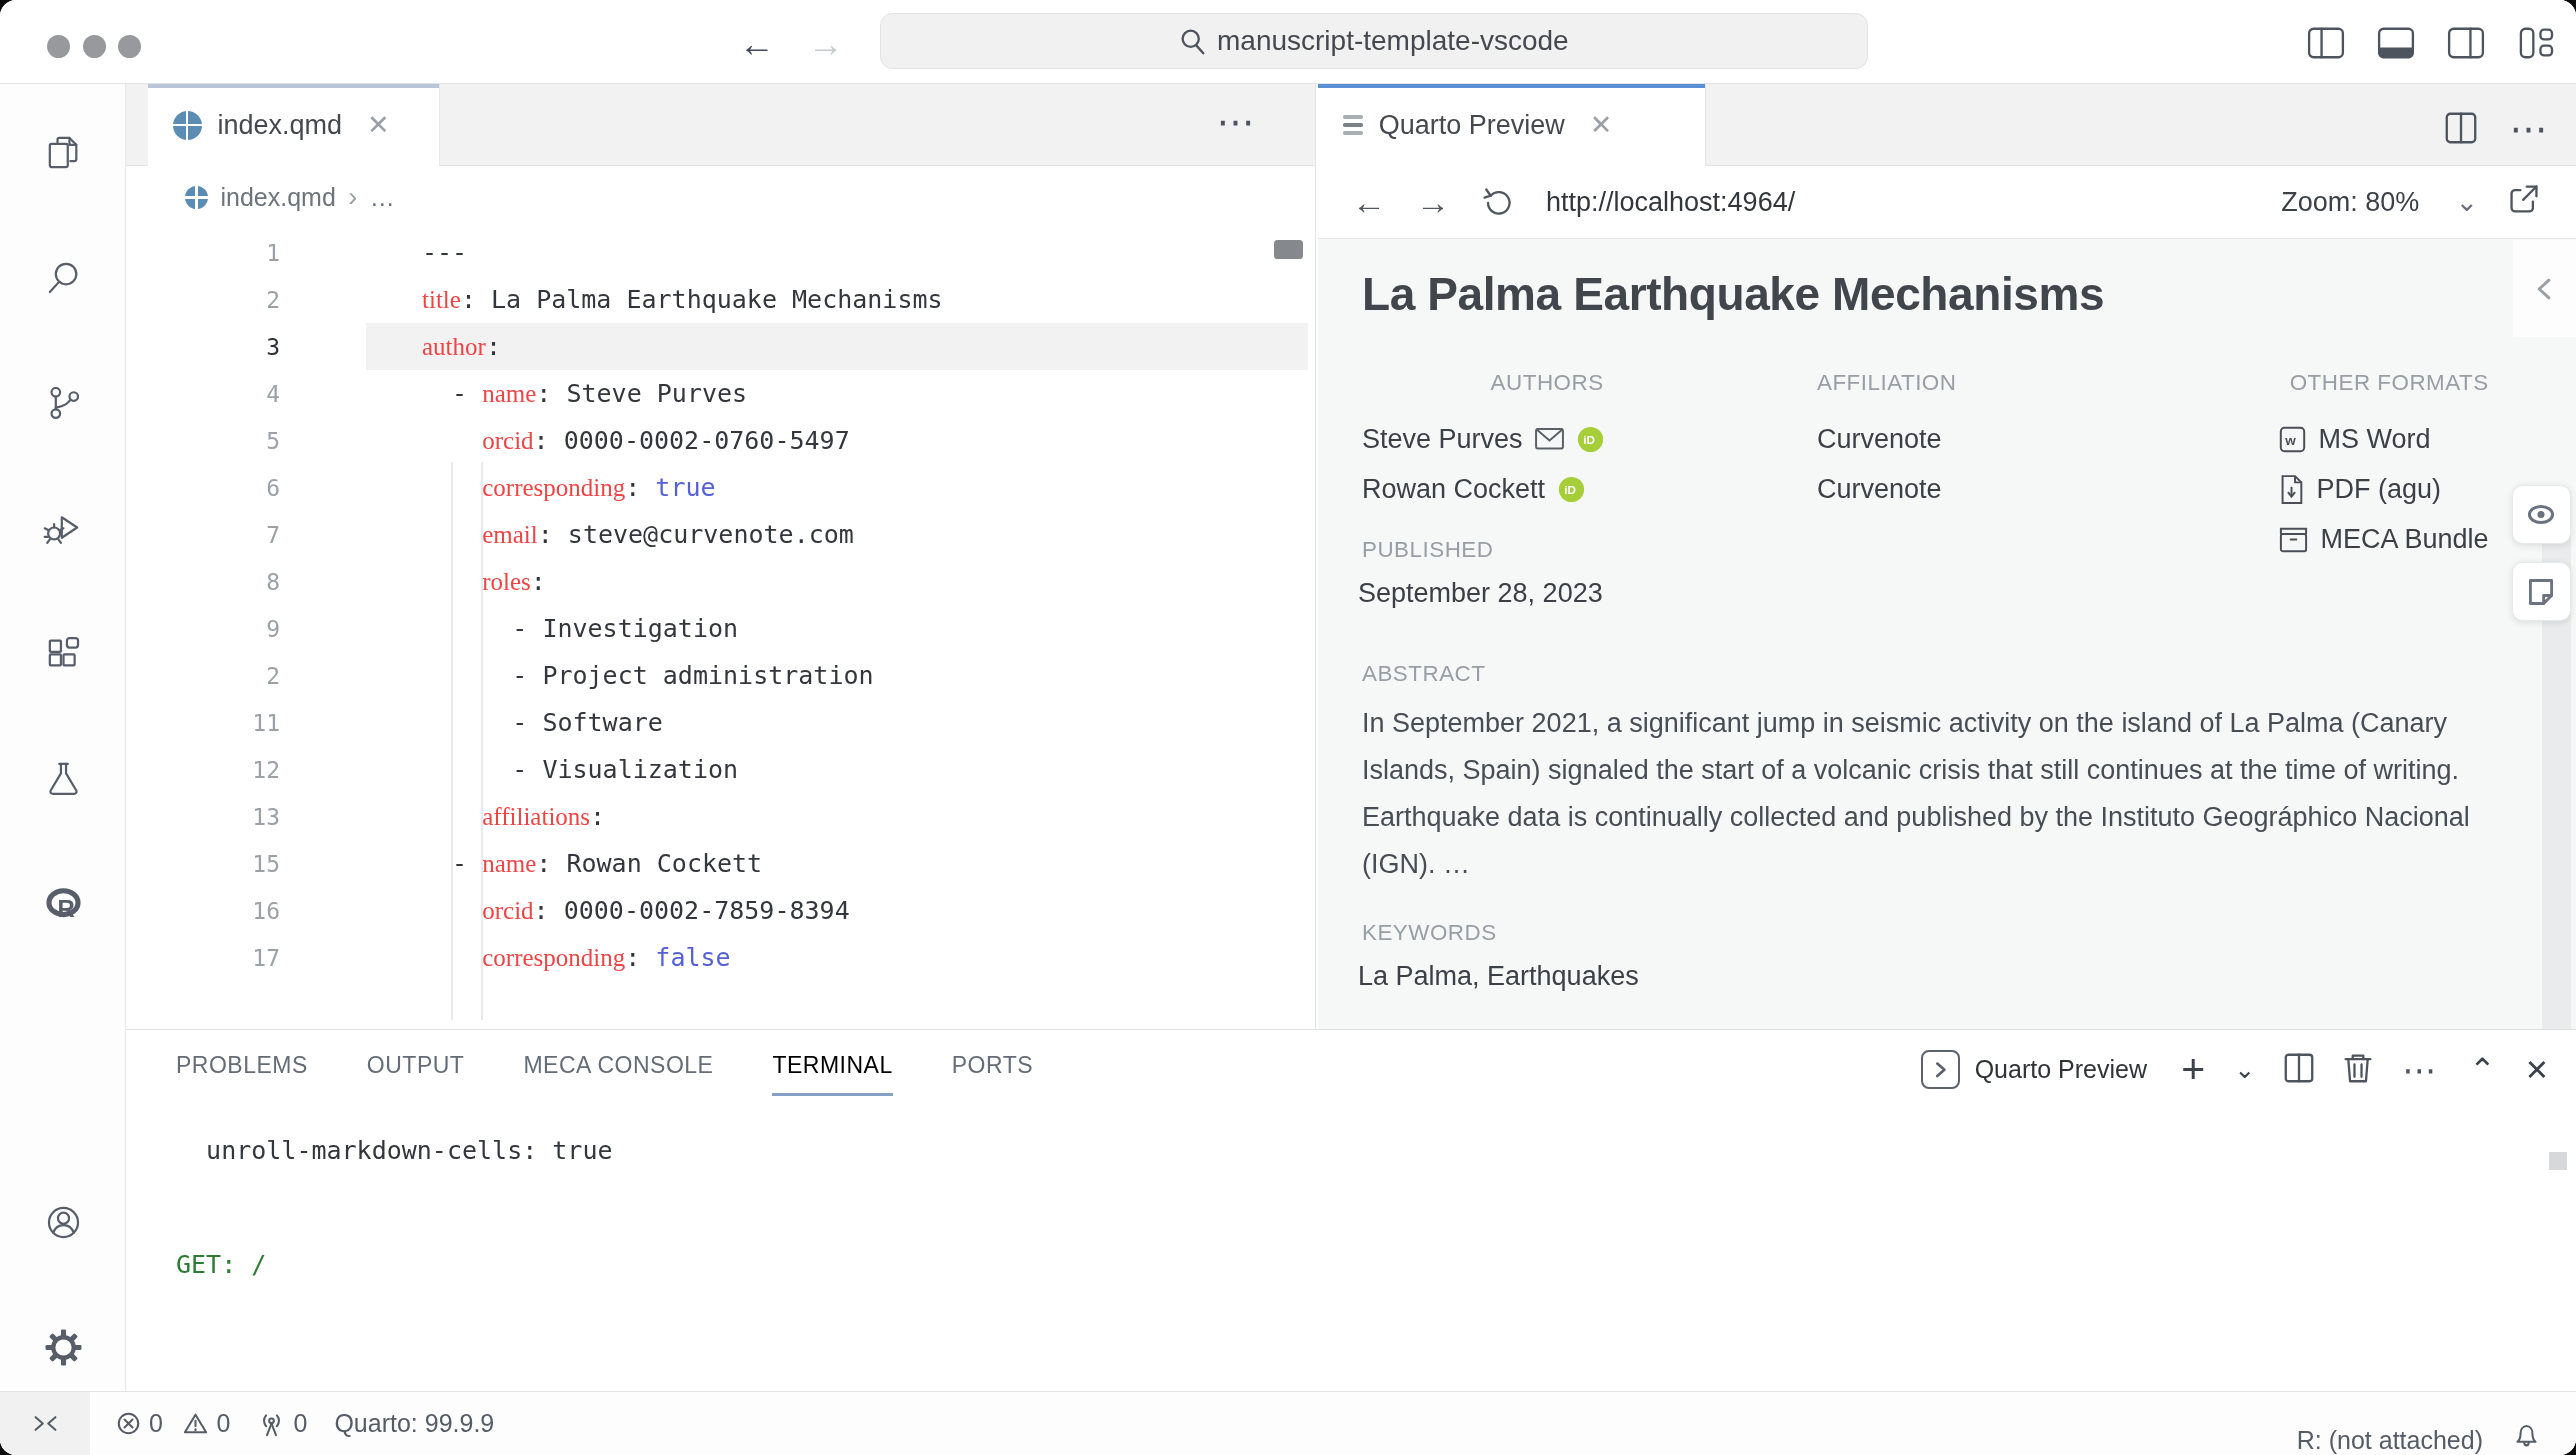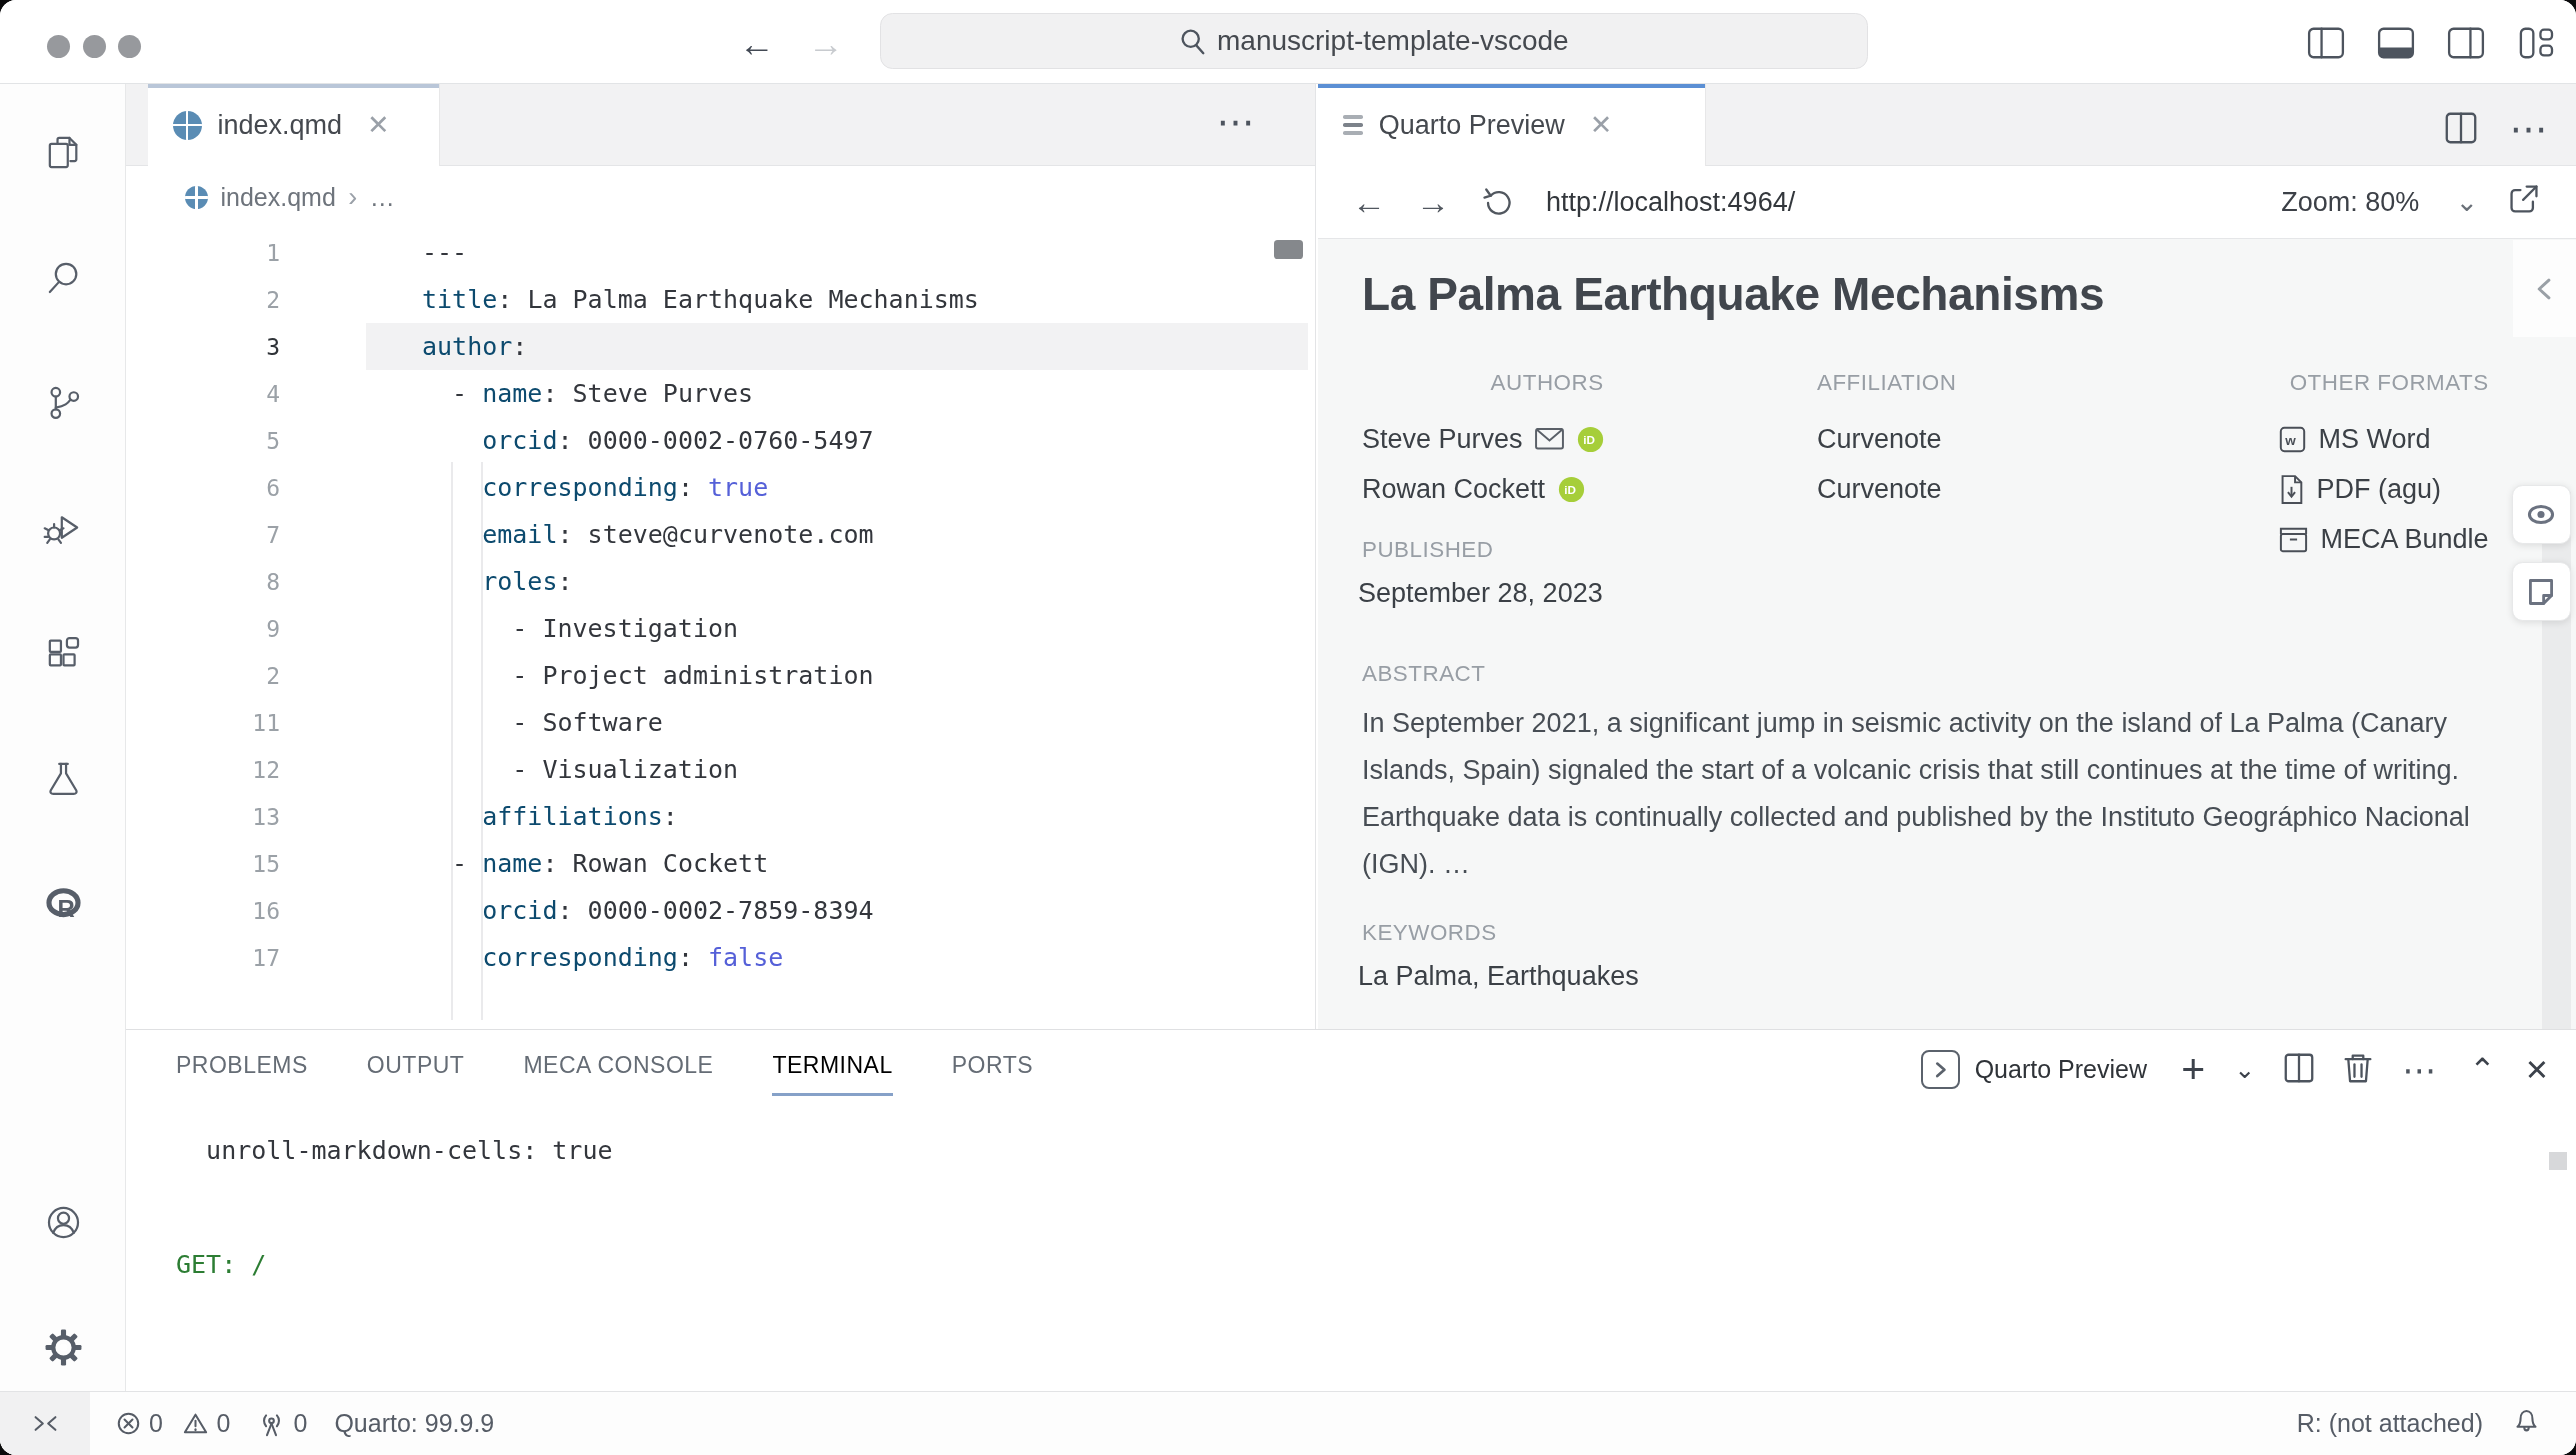--- a/index.html
+++ b/index.html
@@ -39,21 +39,21 @@
   .qicon:after{content:"";position:absolute;top:0;bottom:0;left:45%;width:2.7px;background:#fff;}
   .breadcrumb{position:absolute;top:82px;left:0;right:0;height:63px;background:#fff;display:flex;align-items:center;gap:12.5px;padding-left:59px;font-size:25px;color:#6e747c;}
   .breadcrumb .qicon{width:23px;height:23px;}
   .breadcrumb .sep{color:#9aa0a8;font-size:27px;}
   .editor{position:absolute;top:145px;left:0;right:0;bottom:0;font-family:"DejaVu Sans Mono", monospace;font-size:25px;}
   .code-line{position:relative;height:47px;display:flex;align-items:center;}
   .code-line .gut{width:226px;padding-right:72px;text-align:right;color:#9ba1a7;font-size:23px;flex:none;}
   .code-line.active .gut{color:#2f3338;}
   .code-line.active .hl{position:absolute;left:240px;right:7.2px;top:0;bottom:0;background:#f2f2f3;z-index:0;}
   .code-line .src{position:relative;z-index:1;white-space:pre;margin-left:70px;}
-  .tk-k{color:#0c4a6e;} .tk-p{color:#33363c;} .tk-b{color:#5560d8;}
+  .tk-k{color:#ef4444;font-family:Liberation Serif, serif;} .tk-p{color:#33363c;} .tk-b{color:#5560d8;}
   .guide{position:absolute;width:1.8px;background:#eaeaec;top:233px;bottom:9px;}
   .g1{left:325px;} .g2{left:355px;}
   .scrollthumb{position:absolute;right:12.5px;top:10.7px;width:29px;height:19.7px;border-radius:3.6px;background:#85888c;}
   
   .preview-group{position:absolute;left:1318px;top:84px;right:0;height:945px;background:#f6f7f7;}
   .preview-group .tabbar{height:82px;}
   .ptab-actions{position:absolute;right:25px;top:23px;display:flex;gap:32px;align-items:center;color:#4d545e;}
   .listicon{display:inline-flex;flex-direction:column;gap:4.5px;flex:none;}
   .listicon i{width:19.7px;height:3.6px;background:#a9aeb4;border-radius:1.8px;}
   .listicon i:nth-child(2){background:#7c828a;width:19.7px;}
@@ -91,21 +91,21 @@
   .pa-glyph{font-size:32px;color:#3c424b;}
   .term{position:absolute;left:50px;top:106px;right:54px;font-family:"DejaVu Sans Mono", monospace;font-size:25px;color:#33363c;}
   .tline{height:38px;white-space:pre;}
   .tline.green{color:#2c7d33;}
   .term-scroll{position:absolute;right:9px;top:122px;width:18px;height:18px;background:#d7d8da;}
   
   .statusbar{position:absolute;left:0;bottom:0;width:100%;height:64px;background:#fdfdfd;border-top:1.8px solid #e2e3e5;font-size:25px;color:#565c66;}
   .sb-left{position:absolute;left:0;top:0;bottom:0;display:flex;align-items:center;}
   .remote-tile{width:90px;height:100%;background:#f1f1f2;display:flex;align-items:center;justify-content:center;}
   .sb-item{display:flex;align-items:center;gap:9px;margin-left:27px;}
-  .sb-right{position:absolute;right:0;top:0;bottom:0;display:flex;align-items:center;gap:30px;padding-right:36px;}
+  .sb-right{position:absolute;right:0;top:0;bottom:0;display:flex;align-items:flex-end;gap:30px;padding-right:36px;}
   .statusbar svg{stroke:#565c66;fill:none;stroke-width:2.3;stroke-linecap:round;stroke-linejoin:round;}
 </style>
 </head>
 <body>
 
 <div class="window">
 
   <header class="titlebar">
     <div class="traffic">
       <span class="dot"></span>

